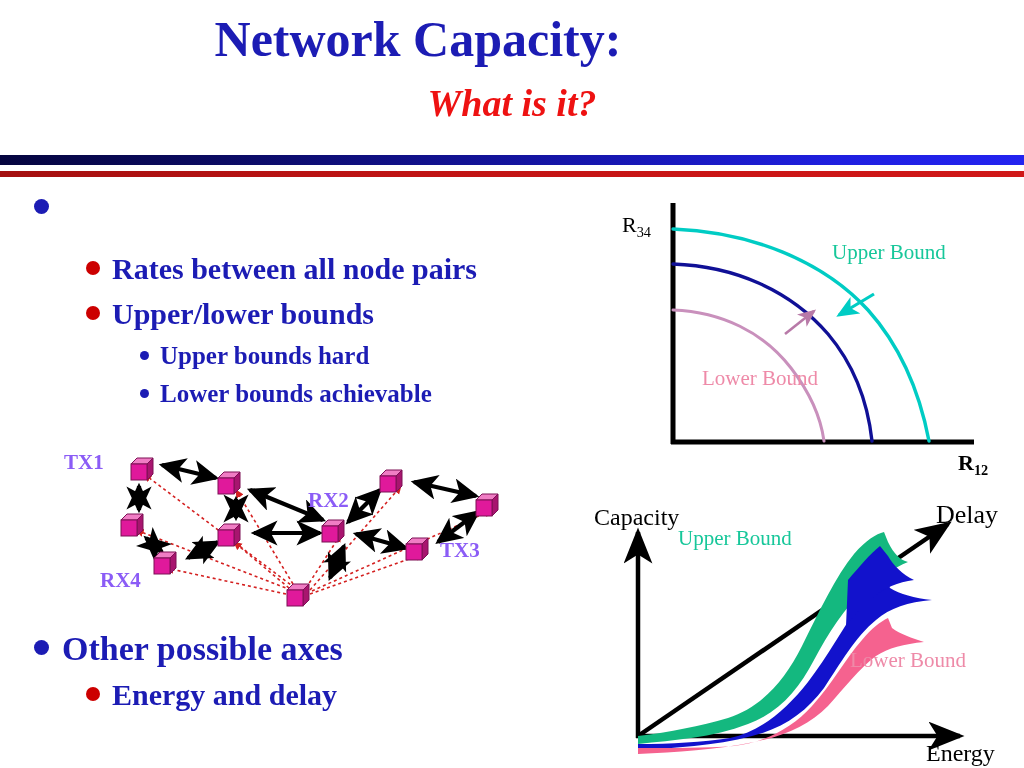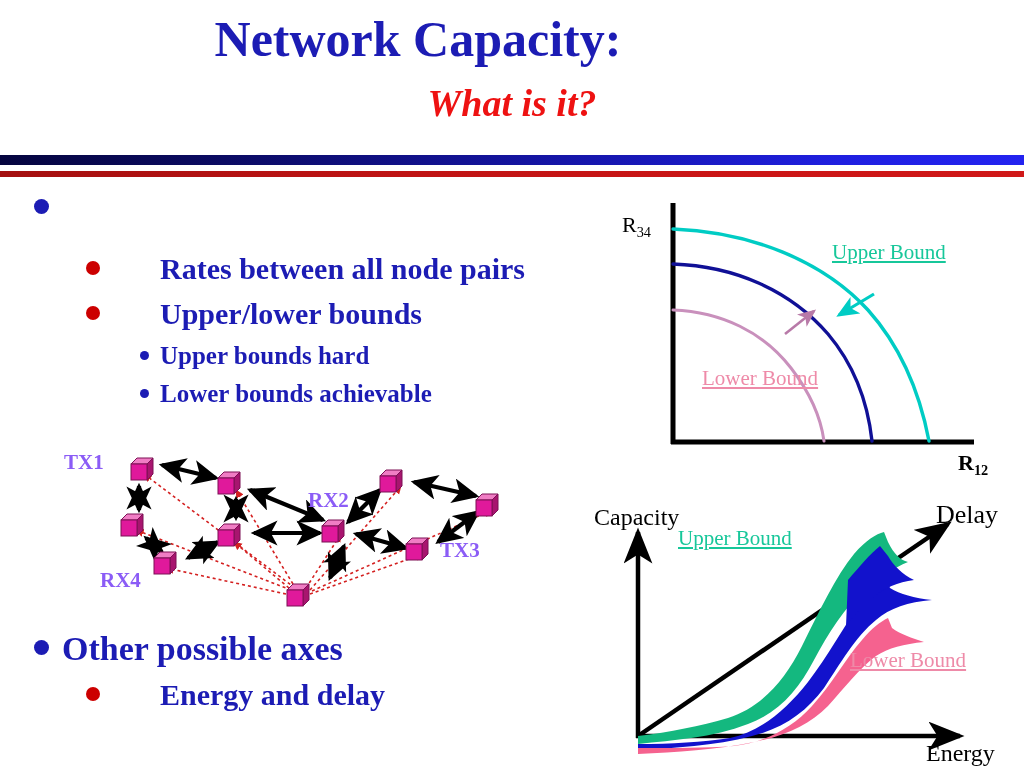--- a/index.html
+++ b/index.html
@@ -83,21 +83,21 @@
   .bullet-text {
     color: #1c1cb4;
     font-weight: bold;
     font-family: "Liberation Serif", "DejaVu Serif", serif;
   }
   
   .lvl1 { margin-left: 0px; height: 48px; }
   .lvl1 .bullet-dot { width: 15px; height: 15px; background: #1c1cb4; margin-right: 13px; position: relative; top: -5px;}
   .lvl1 .bullet-text { font-size: 34px; }
   
-  .lvl2 { margin-left: 52px; height: 45px; gap: 48px; }
+  .lvl2 { margin-left: 52px; height: 45px; }
   .lvl2 .bullet-dot { width: 14px; height: 14px; background: #cc0000; margin-right: 12px; position: relative; top: -4px;}
   .lvl2 .bullet-text { font-size: 30px; }
   
   .lvl3 { margin-left: 106px; height: 38px; }
   .lvl3 .bullet-dot { width: 9px; height: 9px; background: #1c1cb4; margin-right: 11px; position: relative; top: -4px;}
   .lvl3 .bullet-text { font-size: 25px; }
 
   #bullets-lower {
     position: absolute;
     left: 34px;
@@ -144,21 +144,20 @@
     white-space: nowrap;
   }
   .axis-label .sub {
     font-size: 0.65em;
     vertical-align: sub;
   }
   .curve-label {
     position: absolute;
     font-family: "Liberation Serif", "DejaVu Serif", serif;
     white-space: nowrap;
-    text-decoration: underline;
   }
 </style>
 </head>
 <body>
 
 <div id="title-area">
   <div id="slide-title">Network Capacity:</div>
   <div id="slide-subtitle">What is it?</div>
 </div>
 <div id="divider-blue"></div>

